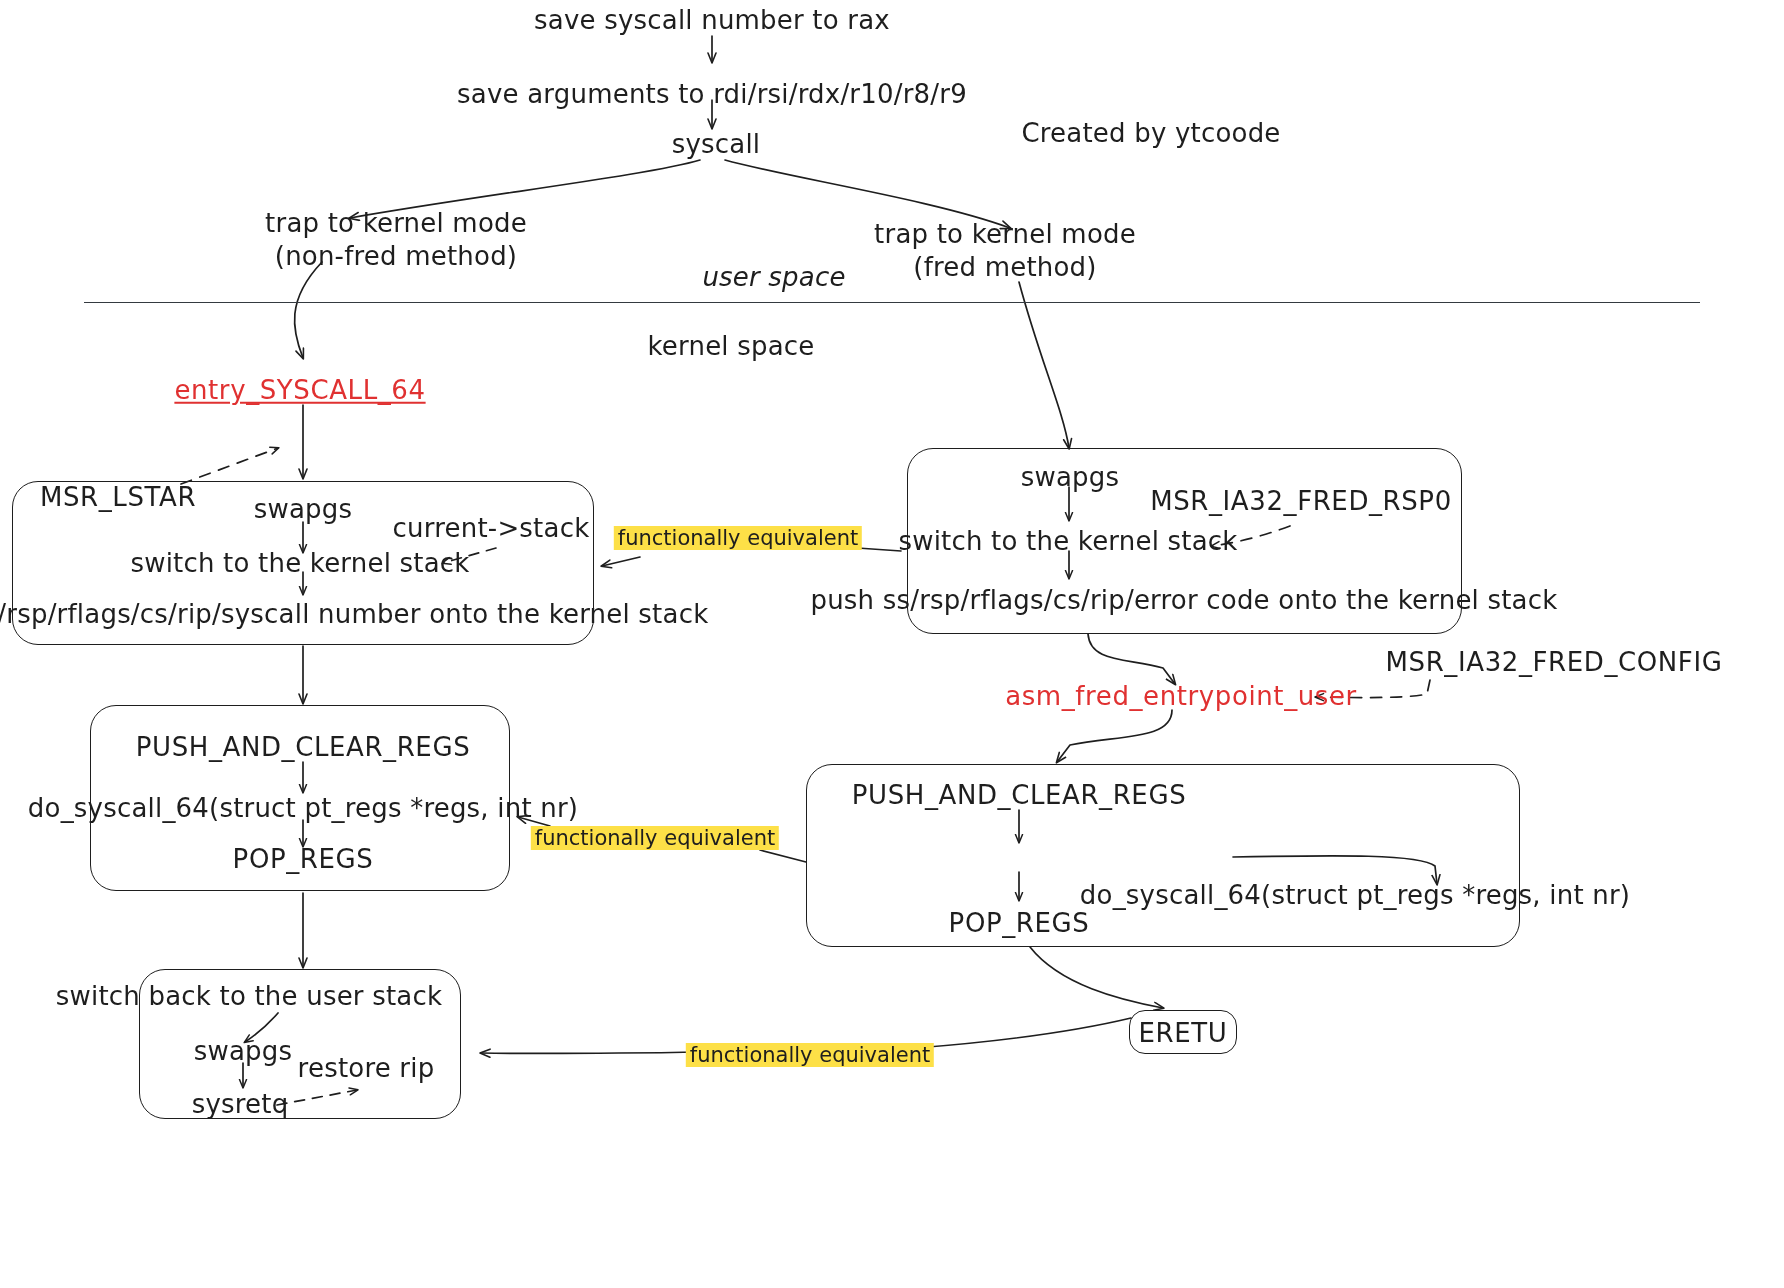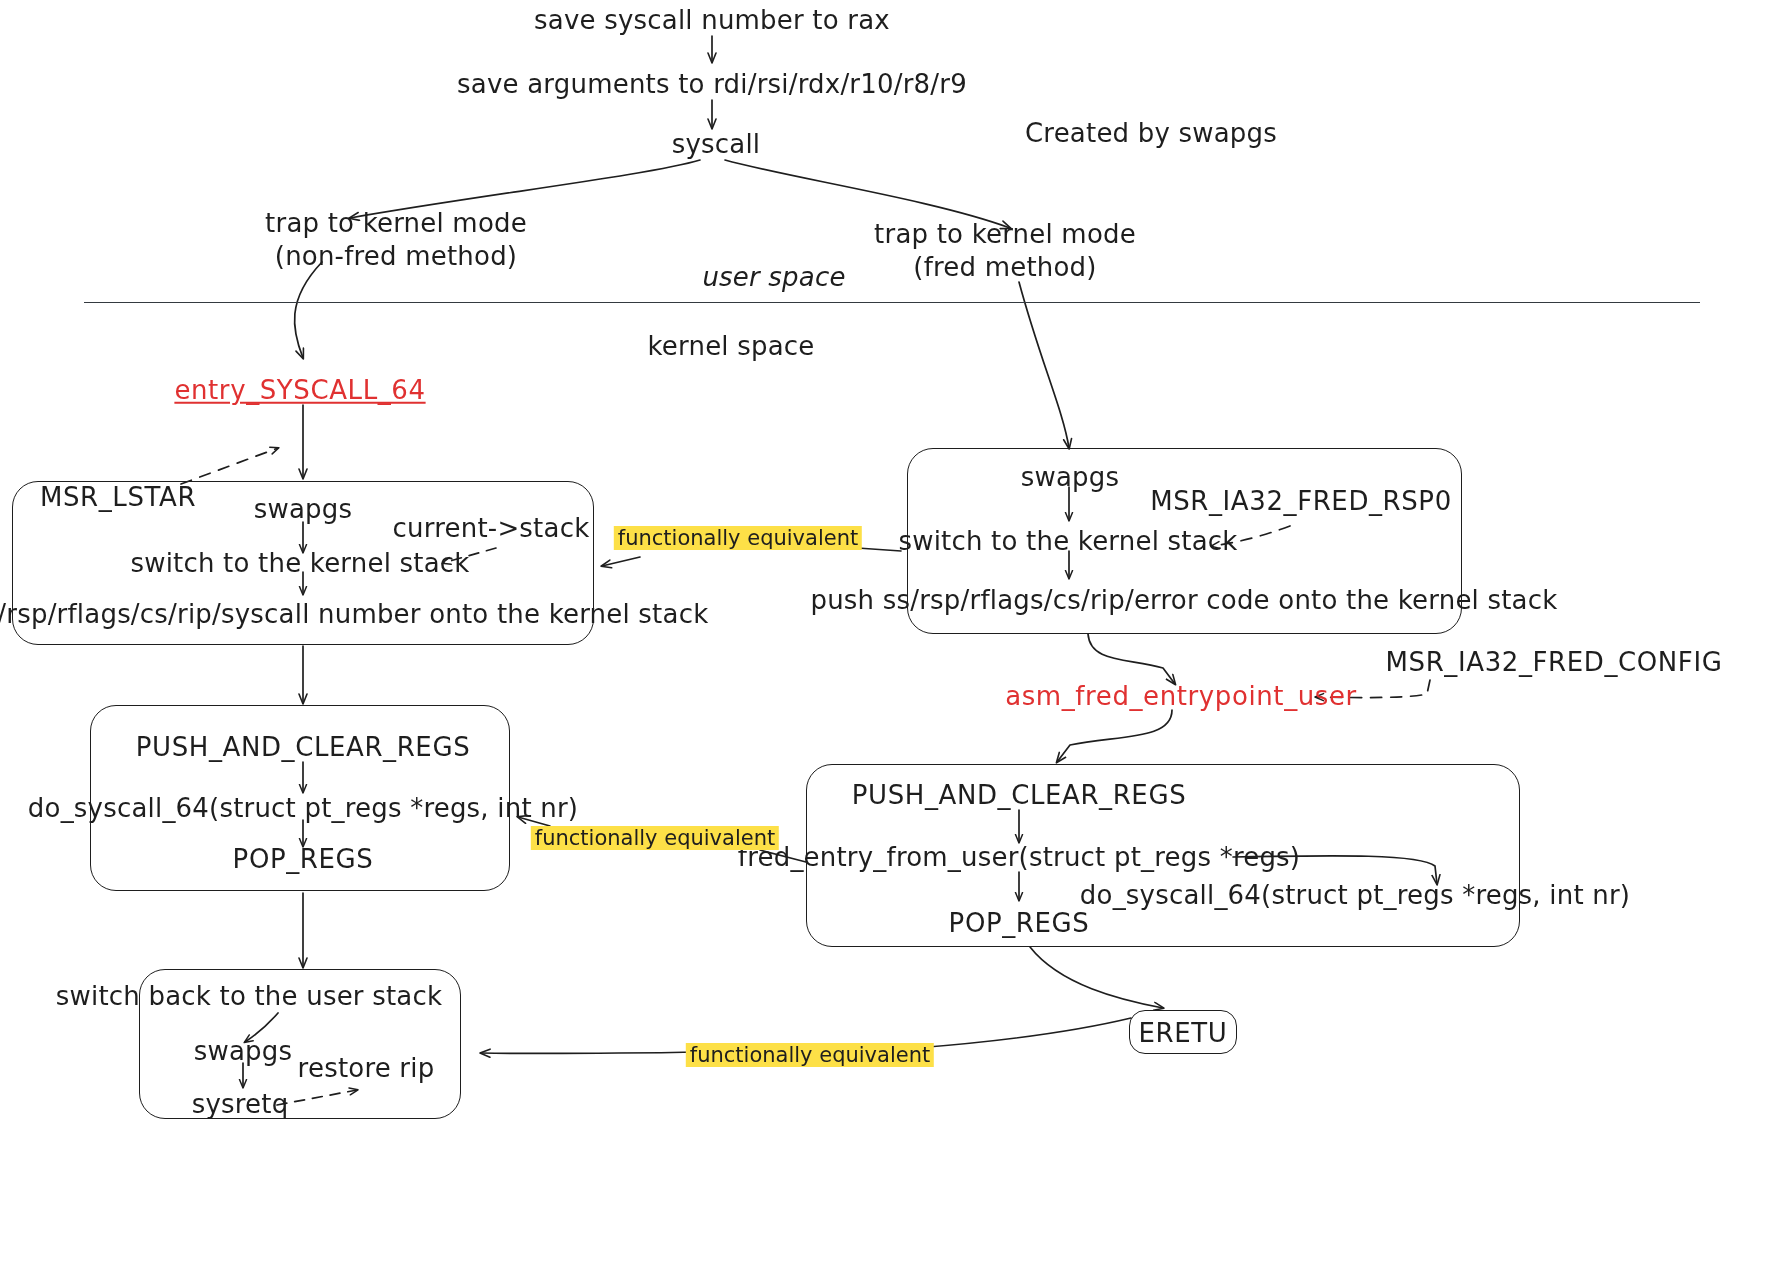--- a/index.html
+++ b/index.html
@@ -145,24 +145,24 @@
       <path d="M707,1052 C640,1053 545,1054 481,1053" marker-end="url(#ah)"></path>
 
     </g>
   </svg>
 
   <div class="divider" style="left:84px; top:302px; width:1616px;"></div>
 
   <div class="node" style="left:774px; top:277px;font-style:italic;">user space</div>
   <div class="node" style="left:731px; top:346px;text-align:right;">kernel space</div>
 
-  <div class="node" style="left:1151px; top:133px;">Created by swapgs</div>
+  <div class="node" style="left:1151px; top:133px;">Created by ytcoode</div>
 
   <div class="node" style="left:712px; top:20px;">save syscall number to rax</div>
-  <div class="node" style="left:712px; top:84px;text-align:right;">save arguments to rdi/rsi/rdx/r10/r8/r9</div>
+  <div class="node" style="left:712px; top:94px;text-align:right;">save arguments to rdi/rsi/rdx/r10/r8/r9</div>
   <div class="node" style="left:716px; top:144px;">syscall</div>
 
   <div class="node" style="left:396px; top:239px;">
     <span>trap to kernel mode</span><br>
     <span>(non-fred method)</span>
   </div>
 
   <div class="node" style="left:1005px; top:250px;">
     <span>trap to kernel mode</span><br>
     <span>(fred method)</span>
@@ -193,21 +193,20 @@
   <div class="node" style="left:1070px; top:477px;">swapgs</div>
   <div class="node" style="left:1068px; top:541px;">switch to the kernel stack</div>
   <div class="node mono-ish" style="left:1301px; top:501px;">MSR_IA32_FRED_RSP0</div>
   <div class="node" style="left:1184px; top:600px;">push ss/rsp/rflags/cs/rip/error code onto the kernel stack</div>
 
   <div class="node red mono-ish" style="left:1181px; top:696px;">asm_fred_entrypoint_user</div>
   <div class="node mono-ish" style="left:1554px; top:662px;">MSR_IA32_FRED_CONFIG</div>
 
   <div class="box" style="left:806px; top:764px; width:714px; height:183px;"></div>
   <div class="node mono-ish" style="left:1019px; top:795px;">PUSH_AND_CLEAR_REGS</div>
-  <div class="node" style="left:1019px; top:857px;">fred_entry_from_user(struct pt_regs *regs)</div>
   <div class="node" style="left:1355px; top:895px;">do_syscall_64(struct pt_regs *regs, int nr)</div>
   <div class="node mono-ish" style="left:1019px; top:923px;">POP_REGS</div>
 
   <div class="box small-radius" style="left:1129px; top:1010px; width:108px; height:44px;"></div>
   <div class="node mono-ish" style="left:1183px; top:1033px;">ERETU</div>
 
   <div class="edge-label" style="left:738px; top:538px;">functionally equivalent</div>
   <div class="edge-label" style="left:655px; top:838px;">functionally equivalent</div>
   <div class="edge-label" style="left:810px; top:1055px;">functionally equivalent</div>
 

